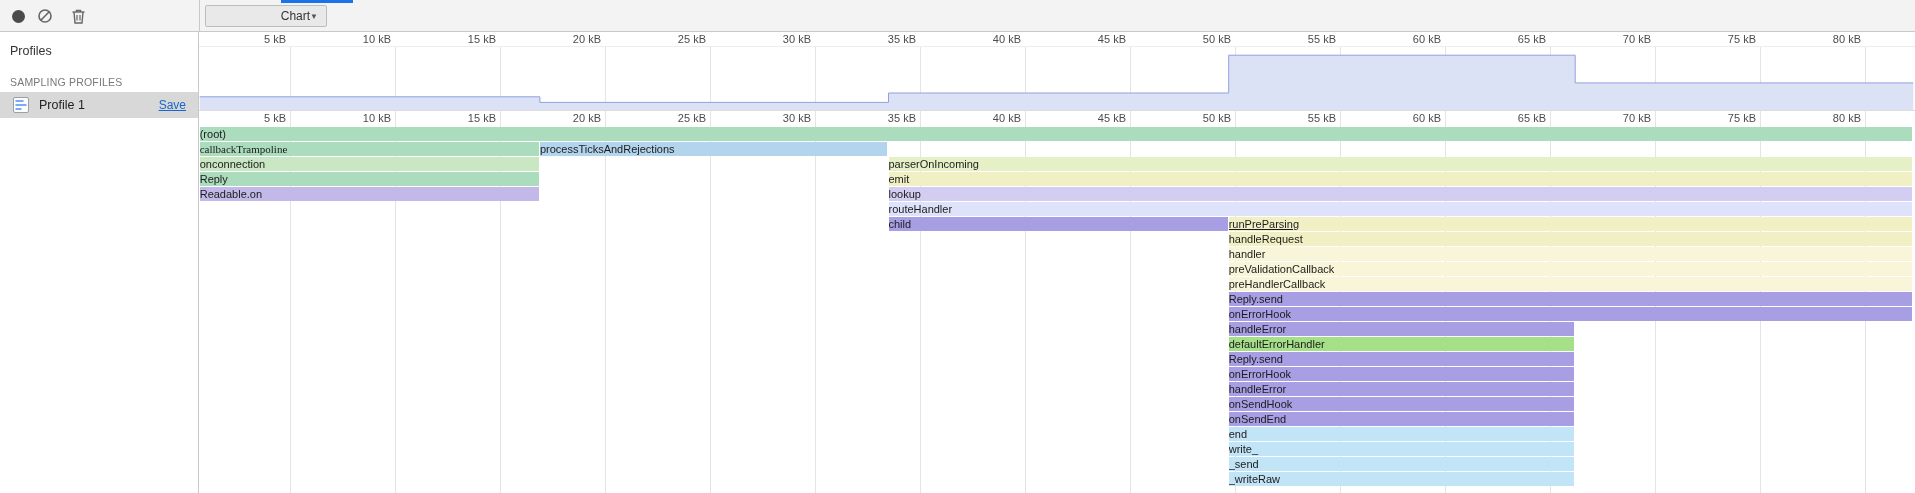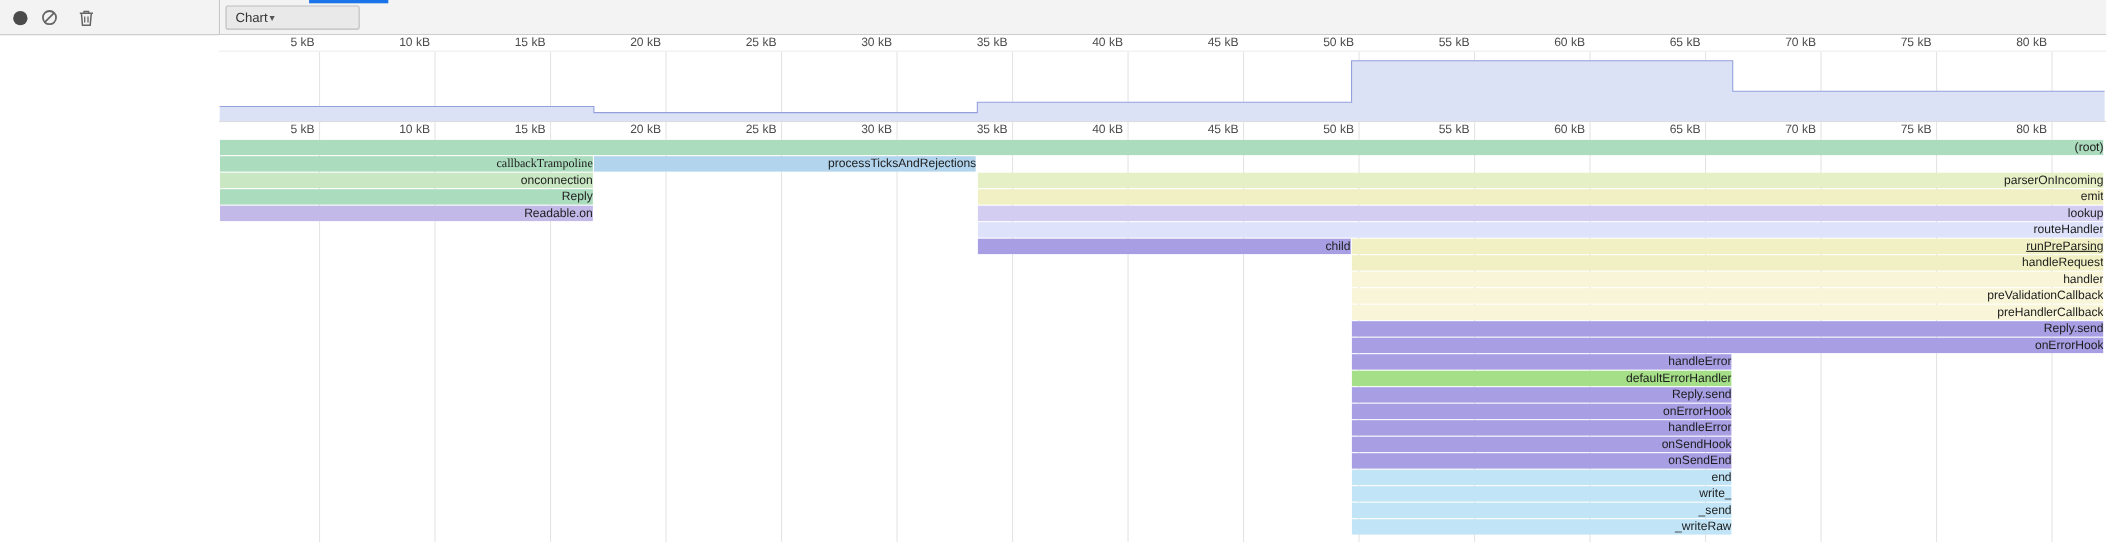--- a/index.html
+++ b/index.html
@@ -12,21 +12,21 @@
              background:#f3f3f3; border-bottom:1px solid #c9c9c9; }
   .tab-indicator { position:absolute; top:0; left:281px; width:72px; height:3px;
                    z-index:10; }
   .icon-btn { position:absolute; top:4px; width:24px; height:24px; border:none;
               background:transparent; cursor:pointer; display:flex;
               align-items:center; justify-content:center; padding:0; }
   .record-dot { width:13px; height:13px; border-radius:50%; background:#4b4b4b; display:block; }
   .toolbar-sep { position:absolute; left:199px; top:0; width:1px; height:32px; background:#c9c9c9; }
   .dropdown { position:absolute; left:205px; top:5px; width:122px; height:22px;
               background:#e9e9e9; border:1px solid #bdbdbd; border-radius:2px;
-              display:flex; align-items:center; justify-content:flex-start;
+              display:flex; align-items:center; justify-content:flex-end;
               padding:0 8px; font-size:12px; color:#333; cursor:pointer; }
   .dropdown .arrow { font-size:8px; color:#555; }
 
   
   .sidebar { position:absolute; top:32px; left:0; width:199px; height:461px;
              background:#fff; border-right:1px solid #c9c9c9; }
   .sidebar-title { position:absolute; top:12px; left:10px; font-size:12.5px; color:#333; }
   .sidebar-section { position:absolute; top:44px; left:10px; font-size:10.5px;
                      color:#797979; letter-spacing:.2px; }
   .profile-item { position:absolute; top:60px; left:0; right:0; height:26px;
@@ -42,21 +42,21 @@
   #overview-ruler { top:0; height:15px; border-bottom:1px solid #ededed; z-index:3; }
   #flame-ruler { top:78px; height:17px; border-top:1px solid #dcdcdc; z-index:3; }
   .tick-label { position:absolute; top:1px; width:58px; text-align:right;
                 font-size:11px; color:#4c4c4c; white-space:nowrap; }
   #overview { position:absolute; top:15px; left:0; right:0; height:63px; }
   #overview svg { position:absolute; top:0; left:0; }
   #flame { position:absolute; top:95px; bottom:0; left:0; right:0; }
   .gridline { position:absolute; top:0; bottom:0; width:1px; background:#e4e4e4; }
   .bar { position:absolute; height:14px; line-height:14px; font-size:11px;
          color:#1c1c1c; padding-left:0; white-space:nowrap; overflow:hidden;
-         cursor:pointer;text-align:right; }
+         cursor:pointer; }
 </style>
 </head>
 <body>
 
 <div class="app">
 
   <div class="toolbar">
     <div class="tab-indicator" id="tab-indicator" style="background: rgb(26, 115, 232);"></div>
 
     <button class="icon-btn" style="left:6px">
@@ -80,20 +80,34 @@
     </button>
 
     <div class="toolbar-sep"></div>
 
     <div class="dropdown">
       <span>Chart</span>
       <span class="arrow">▼</span>
     </div>
   </div>
 
+  <div class="sidebar">
+    <div class="sidebar-title">Profiles</div>
+    <div class="sidebar-section">SAMPLING PROFILES</div>
+    <div class="profile-item" id="profile-item" style="background: rgb(216, 216, 216);">
+      <svg width="18" height="18" viewBox="0 0 18 18">
+        <rect x="1.5" y="1.5" width="15" height="15" rx="1.5" fill="#fdfdfd" stroke="#9aa0a6"></rect>
+        <rect x="3.5" y="4" width="8" height="2" fill="#7baaf7"></rect>
+        <rect x="3.5" y="8" width="11" height="2" fill="#7baaf7"></rect>
+        <rect x="3.5" y="12" width="6" height="2" fill="#7baaf7"></rect>
+      </svg>
+      <span class="profile-name">Profile 1</span>
+      <a class="save-link">Save</a>
+    </div>
+  </div>
 
   <div class="main">
     <div class="ruler" id="overview-ruler">
         <span class="tick-label" style="left: 29px;">5 kB</span>
         <span class="tick-label" style="left: 134px;">10 kB</span>
         <span class="tick-label" style="left: 239px;">15 kB</span>
         <span class="tick-label" style="left: 344px;">20 kB</span>
         <span class="tick-label" style="left: 449px;">25 kB</span>
         <span class="tick-label" style="left: 554px;">30 kB</span>
         <span class="tick-label" style="left: 659px;">35 kB</span>

